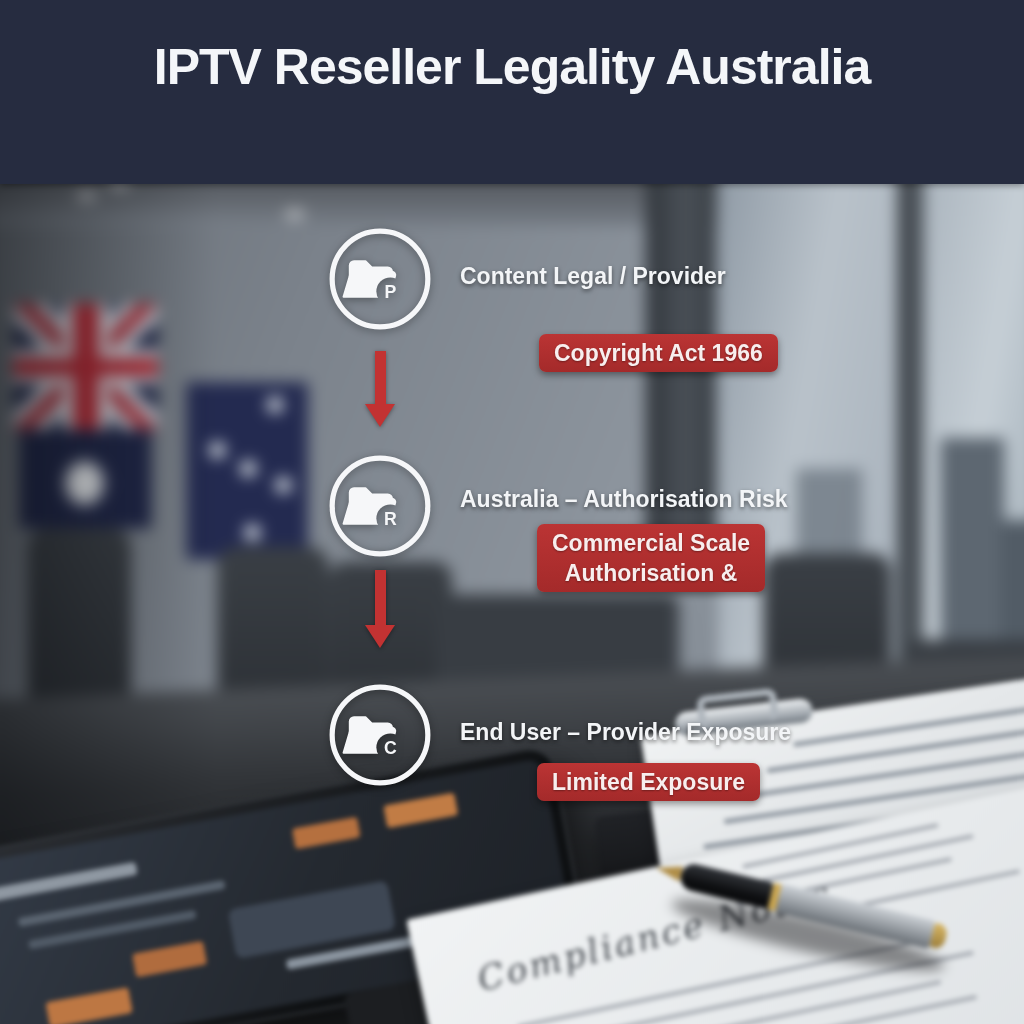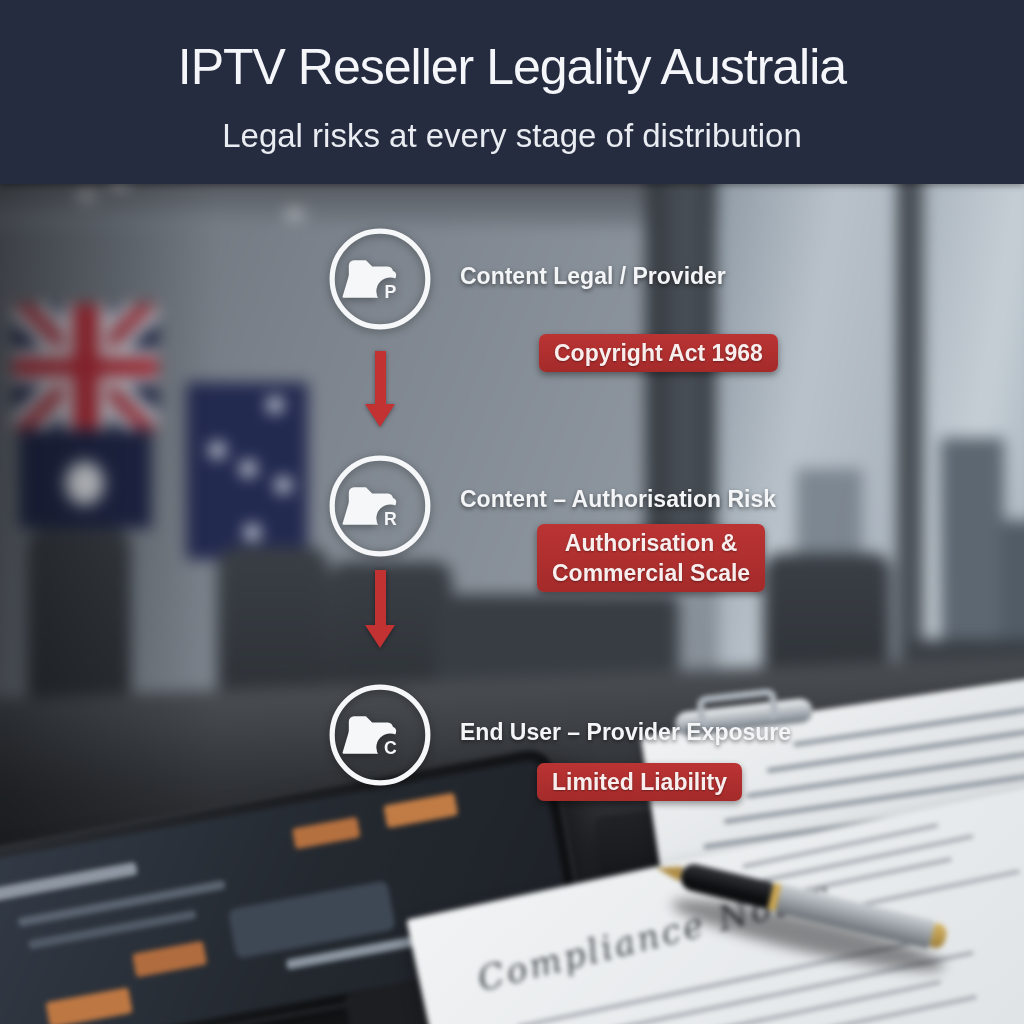--- a/index.html
+++ b/index.html
@@ -94,21 +94,21 @@
        clip-path:polygon(0 50%,100% 0,100% 100%);}
   .pen-cap{width:92px;height:27px;background:linear-gradient(180deg,#33363b,#0c0d0f 70%);border-radius:13px 4px 4px 13px;}
   .pen-band{width:8px;height:27px;background:#cba64f;}
   .pen-barrel{width:158px;height:29px;background:linear-gradient(180deg,#cdd2d7,#83898f 75%,#6a7076);border-radius:3px;}
   .pen-end{width:14px;height:25px;background:linear-gradient(180deg,#d8b765,#9a7c3a);border-radius:4px 10px 10px 4px;}
 
   
   .header{position:absolute;left:0;top:0;width:100%;height:184px;background:#262c40;
           box-shadow:0 2px 6px rgba(0,0,0,.35);}
   .title{position:absolute;left:0;top:38px;width:100%;text-align:center;color:#f4f6f9;
-         font-size:50px;font-weight:normal;letter-spacing:-1px;}
+         font-size:50px;font-weight:bold;letter-spacing:-1px;}
   .subtitle{position:absolute;left:0;top:117px;width:100%;text-align:center;color:#e9ecf1;
          font-size:33px;font-weight:normal;letter-spacing:0;}
 
   
   .node{position:absolute;left:328px;width:104px;height:104px;}
   .node svg{width:104px;height:104px;display:block;
             filter:drop-shadow(0 2px 4px rgba(0,0,0,.35));}
   .nlabel{position:absolute;left:460px;color:#f3f5f7;font-size:23px;font-weight:bold;
           text-shadow:0 2px 4px rgba(0,0,0,.5);white-space:nowrap;}
   .badge{position:absolute;background:linear-gradient(180deg,#bb3434,#a42a2a);
@@ -212,21 +212,20 @@
       <div class="pen-nib"></div>
       <div class="pen-cap"></div>
       <div class="pen-band"></div>
       <div class="pen-barrel"></div>
       <div class="pen-end"></div>
     </div>
   </div>
 
   <header class="header">
     <div class="title">IPTV Reseller Legality Australia</div>
-    <div class="subtitle">Legal risks at every stage of distribution</div>
   </header>
 
   <div>
 
     <div class="node" style="top:227px">
       <svg viewBox="0 0 100 100">
         <defs>
             <mask id="cut0">
           <rect x="0" y="0" width="100" height="100" fill="#fff"></rect>
           <circle cx="60" cy="62" r="13.5" fill="#000"></circle>
@@ -235,21 +234,21 @@
         <circle cx="50" cy="50" r="46" fill="none" stroke="#f6f7f9" stroke-width="5"></circle>
         <g mask="url(#cut0)" fill="#f6f7f9" stroke="#f6f7f9" stroke-width="2" stroke-linejoin="round">
           <path d="M21 37 a4 4 0 0 1 4 -4 h11 l6 6 h15.5 a4 4 0 0 1 4 4 v5 h-40.5 z"></path>
           <path d="M15 67 l6.3 -21 a4 4 0 0 1 3.8 -2.9 h36.5 a3 3 0 0 1 2.9 3.8 l-4.8 17.3 a4 4 0 0 1 -3.9 2.9 z"></path>
         </g>
         <text x="60" y="68.5" text-anchor="middle" font-size="17" font-weight="bold" fill="#f6f7f9" font-family="Liberation Sans, sans-serif">P</text>
       </svg>
     </div>
     <div class="nlabel" style="top:263px">Content Legal / Provider</div>
     <div class="badge" style="left:539px;top:334px">
-      <div>Copyright Act 1968</div>
+      <div>Copyright Act 1966</div>
     </div>
 
     <div class="arrow" style="top:351px">
       <div class="shaft" style="height:53px"></div>
       <div class="head"></div>
     </div>
 
     <div class="node" style="top:454px">
       <svg viewBox="0 0 100 100">
         <defs>
@@ -259,24 +258,24 @@
         </mask>
           </defs>
         <circle cx="50" cy="50" r="46" fill="none" stroke="#f6f7f9" stroke-width="5"></circle>
         <g mask="url(#cut1)" fill="#f6f7f9" stroke="#f6f7f9" stroke-width="2" stroke-linejoin="round">
           <path d="M21 37 a4 4 0 0 1 4 -4 h11 l6 6 h15.5 a4 4 0 0 1 4 4 v5 h-40.5 z"></path>
           <path d="M15 67 l6.3 -21 a4 4 0 0 1 3.8 -2.9 h36.5 a3 3 0 0 1 2.9 3.8 l-4.8 17.3 a4 4 0 0 1 -3.9 2.9 z"></path>
         </g>
         <text x="60" y="68.5" text-anchor="middle" font-size="17" font-weight="bold" fill="#f6f7f9" font-family="Liberation Sans, sans-serif">R</text>
       </svg>
     </div>
-    <div class="nlabel" style="top:486px">Content – Authorisation Risk</div>
+    <div class="nlabel" style="top:486px">Australia – Authorisation Risk</div>
     <div class="badge" style="left:537px;top:524px">
+      <div>Commercial Scale</div>
       <div>Authorisation &amp;</div>
-      <div>Commercial Scale</div>
     </div>
 
     <div class="arrow" style="top:570px">
       <div class="shaft" style="height:55px"></div>
       <div class="head"></div>
     </div>
 
     <div class="node" style="top:683px">
       <svg viewBox="0 0 100 100">
         <defs>
@@ -288,17 +287,17 @@
         <circle cx="50" cy="50" r="46" fill="none" stroke="#f6f7f9" stroke-width="5"></circle>
         <g mask="url(#cut2)" fill="#f6f7f9" stroke="#f6f7f9" stroke-width="2" stroke-linejoin="round">
           <path d="M21 37 a4 4 0 0 1 4 -4 h11 l6 6 h15.5 a4 4 0 0 1 4 4 v5 h-40.5 z"></path>
           <path d="M15 67 l6.3 -21 a4 4 0 0 1 3.8 -2.9 h36.5 a3 3 0 0 1 2.9 3.8 l-4.8 17.3 a4 4 0 0 1 -3.9 2.9 z"></path>
         </g>
         <text x="60" y="68.5" text-anchor="middle" font-size="17" font-weight="bold" fill="#f6f7f9" font-family="Liberation Sans, sans-serif">C</text>
       </svg>
     </div>
     <div class="nlabel" style="top:719px">End User – Provider Exposure</div>
     <div class="badge" style="left:537px;top:763px">
-      <div>Limited Liability</div>
+      <div>Limited Exposure</div>
     </div>
 
   </div>
 </div>
 
 </body></html>

